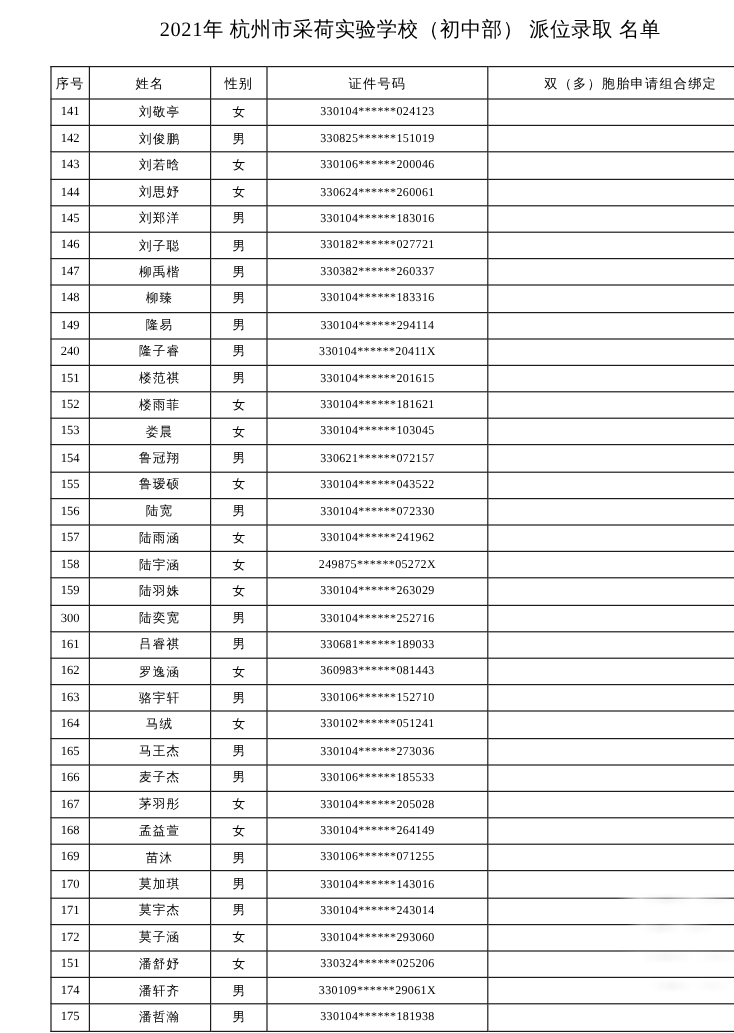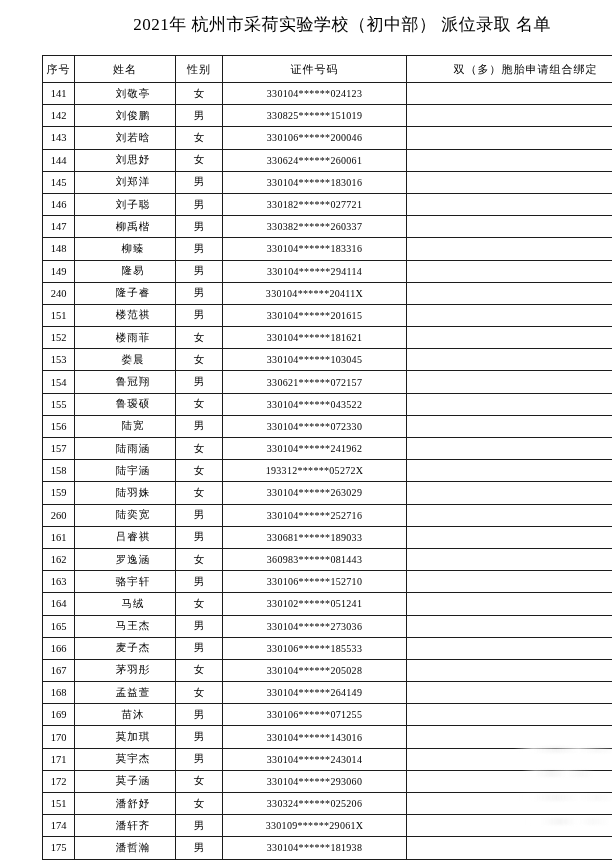--- a/index.html
+++ b/index.html
@@ -218,32 +218,32 @@
           <td>157</td>
           <td class="c-name">陆雨涵</td>
           <td>女</td>
           <td class="c-id">330104******241962</td>
           <td></td>
         </tr>
         <tr>
           <td>158</td>
           <td class="c-name">陆宇涵</td>
           <td>女</td>
-          <td class="c-id">193312******05272X</td>
+          <td class="c-id">249875******05272X</td>
           <td></td>
         </tr>
         <tr>
           <td>159</td>
           <td class="c-name">陆羽姝</td>
           <td>女</td>
           <td class="c-id">330104******263029</td>
           <td></td>
         </tr>
         <tr>
-          <td>260</td>
+          <td>300</td>
           <td class="c-name">陆奕宽</td>
           <td>男</td>
           <td class="c-id">330104******252716</td>
           <td></td>
         </tr>
         <tr>
           <td>161</td>
           <td class="c-name">吕睿祺</td>
           <td>男</td>
           <td class="c-id">330681******189033</td>

